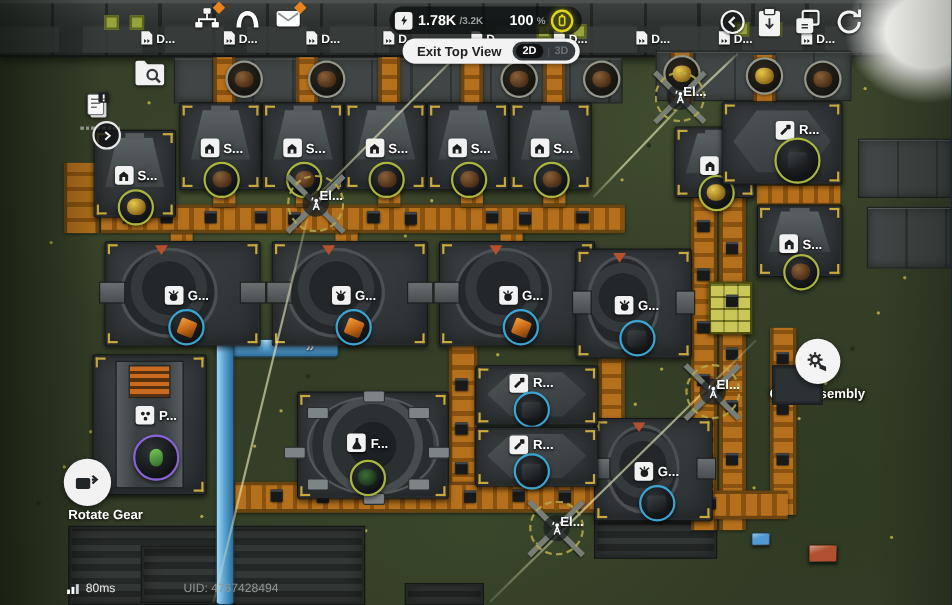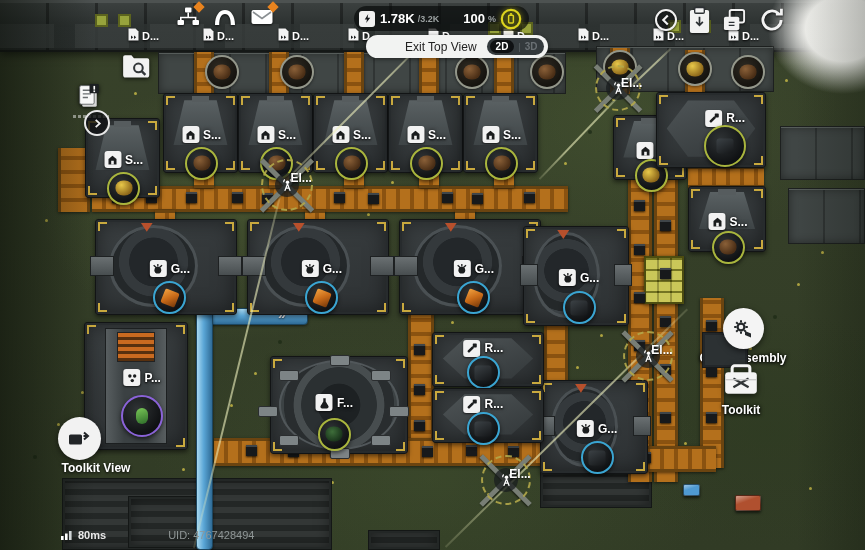--- a/index.html
+++ b/index.html
@@ -163,21 +163,21 @@
   .pm-unit { font-weight:bold; font-size:9px; color:#9aa0a0; margin-left:3px; }
   .batt { width:22px; height:22px; margin-left:4px; }
   .batt svg { width:100%; height:100%; filter:drop-shadow(0 0 3px rgba(220,212,30,.6)); }
 
   .hud-right-icons { position:absolute; left:654px; top:5px; display:flex; gap:9px; align-items:center; }
   .hri { display:flex; align-items:center; justify-content:center; }
   .hri svg { filter:drop-shadow(0 1px 1px rgba(0,0,0,.7)); }
 
   .exit-pill { position:absolute; left:366px; top:35px; height:23px; background:#f2f3f2; border-radius:12px;
     display:flex; align-items:center; gap:10px; padding:0 4px 0 13px; box-shadow:0 1px 4px rgba(0,0,0,.45); }
-  .exit-label { font-weight:normal; font-size:12px; color:#222;margin-left:26px; }
+  .exit-label { font-weight:bold; font-size:12px; color:#222; }
   .toggle { height:17px; background:#343a3d; border-radius:9px; display:flex; align-items:center; padding:0 6px 0 3px; gap:4px; }
   .t2d { color:#fff; font-weight:bold; font-size:10px; background:#0f1113; border-radius:7px; padding:1px 6px; }
   .tdiv { color:#5a6064; font-size:9px; }
   .t3d { color:#6a7074; font-weight:bold; font-size:10px; }
 
   .tool-folder { position:absolute; left:121px; top:52px; width:31px; height:28px; }
   .tool-doc { position:absolute; left:76px; top:83px; width:27px; height:29px; }
   .tool-folder svg, .tool-doc svg { width:100%; height:100%; filter:drop-shadow(0 1px 2px rgba(0,0,0,.8)); }
   .tool-doc::after { content:""; position:absolute; left:-3px; bottom:-6px; width:36px; height:3px;
     background:repeating-linear-gradient(90deg, rgba(255,255,255,.45) 0 3px, transparent 3px 5px); }
@@ -186,21 +186,21 @@
   .tool-chev svg { width:9px; height:11px; }
 
   .rotate-btn { position:absolute; left:58px; top:417px; width:43px; height:43px; border-radius:50%;
     background:#f2f2f2; box-shadow:0 2px 6px rgba(0,0,0,.55); display:flex; align-items:center; justify-content:center; }
   .rotate-btn svg { width:27px; height:22px; }
   .rotate-label { position:absolute; left:46px; top:461px; width:100px; text-align:center; color:#fff;
     font-weight:bold; font-size:12px; text-shadow:0 1px 3px #000; }
 
   .status { position:absolute; left:60px; top:529px; display:flex; align-items:center; color:#e8e8e8; font-size:11px; }
   .status svg { width:14px; height:12px; margin-right:4px; }
-  .ping { font-weight:bold;text-align:center; }
+  .ping { font-weight:normal;text-align:center; }
   .uid { color:#8f9696; margin-left:62px; }
 
   .ga { position:absolute; left:696px; top:308px; width:94px; text-align:center; }
   .ga-box { position:absolute; left:6px; top:24px; width:46px; height:36px; background:#2c3133;
     border:1px solid #17191a; box-shadow:inset 0 0 0 2px #23272a; }
   .ga-circle { position:relative; margin:0 auto; width:41px; height:41px; border-radius:50%;
     background:#f4f4f4; box-shadow:0 2px 6px rgba(0,0,0,.55); display:flex; align-items:center; justify-content:center; }
   .ga-circle svg { width:26px; height:24px; }
   .wlabel { margin-top:2px; color:#fff; font-weight:bold; font-size:12px; text-shadow:0 1px 3px #000, 0 0 4px rgba(0,0,0,.9); }
   .tk { position:absolute; left:704px; top:362px; width:74px; text-align:center; }
@@ -1005,21 +1005,21 @@
       </svg>
   </div>
 
   <div class="rotate-btn">
     <svg viewBox="0 0 26 22">
         <rect x="2.5" y="6.5" width="13" height="10" rx="1.6" fill="#222528"></rect>
         <path d="M17.5 4.5l4 3.5-4 3.5" fill="none" stroke="#222528" stroke-width="2"></path>
         <path d="M17 8h4" stroke="#222528" stroke-width="2"></path>
       </svg>
   </div>
-  <div class="rotate-label">Toolkit View</div>
+  <div class="rotate-label">Rotate Gear</div>
 
   <div class="status">
     <svg viewBox="0 0 14 12">
         <rect x="1" y="7" width="2.6" height="4" fill="#fff"></rect>
         <rect x="5" y="4.5" width="2.6" height="6.5" fill="#fff"></rect>
         <rect x="9" y="2" width="2.6" height="9" fill="#cfd4d6"></rect>
       </svg>
     <span class="ping">80ms</span>
     <span class="uid">UID: 4767428494</span>
   </div>
@@ -1028,24 +1028,13 @@
     <div class="ga-box"></div>
     <div class="ga-circle">
       <svg viewBox="0 0 26 24">
           <circle cx="11" cy="10" r="3.4" fill="none" stroke="#24282b" stroke-width="2.2"></circle>
           <path d="M11 3.2v2.4M11 14.4v2.4M4.2 10h2.4M15.4 10h2.4M6.2 5.2L7.9 6.9M15.8 5.2l-1.7 1.7M6.2 14.8l1.7-1.7M15.8 14.8l-1.7-1.7" stroke="#24282b" stroke-width="2"></path>
           <path d="M15 14l6 2.5v4L15 18z" fill="#24282b"></path>
         </svg>
     </div>
     <div class="wlabel">Gear Assembly</div>
   </div>
-  <div class="tk">
-    <span class="tk-icon">
-      <svg viewBox="0 0 30 28">
-          <rect x="8" y="3" width="14" height="8" rx="2" fill="none" stroke="#f4f4f4" stroke-width="2.4"></rect>
-          <rect x="2.5" y="8" width="25" height="17" rx="2.5" fill="#f4f4f4"></rect>
-          <path d="M9 13l12 7M21 13L9 20" stroke="#303436" stroke-width="1.8"></path>
-          <path d="M2.5 14h25" stroke="#c8c8c8" stroke-width="1"></path>
-        </svg>
-    </span>
-    <div class="wlabel">Toolkit</div>
-  </div>
 </div>
 
 </body></html>

